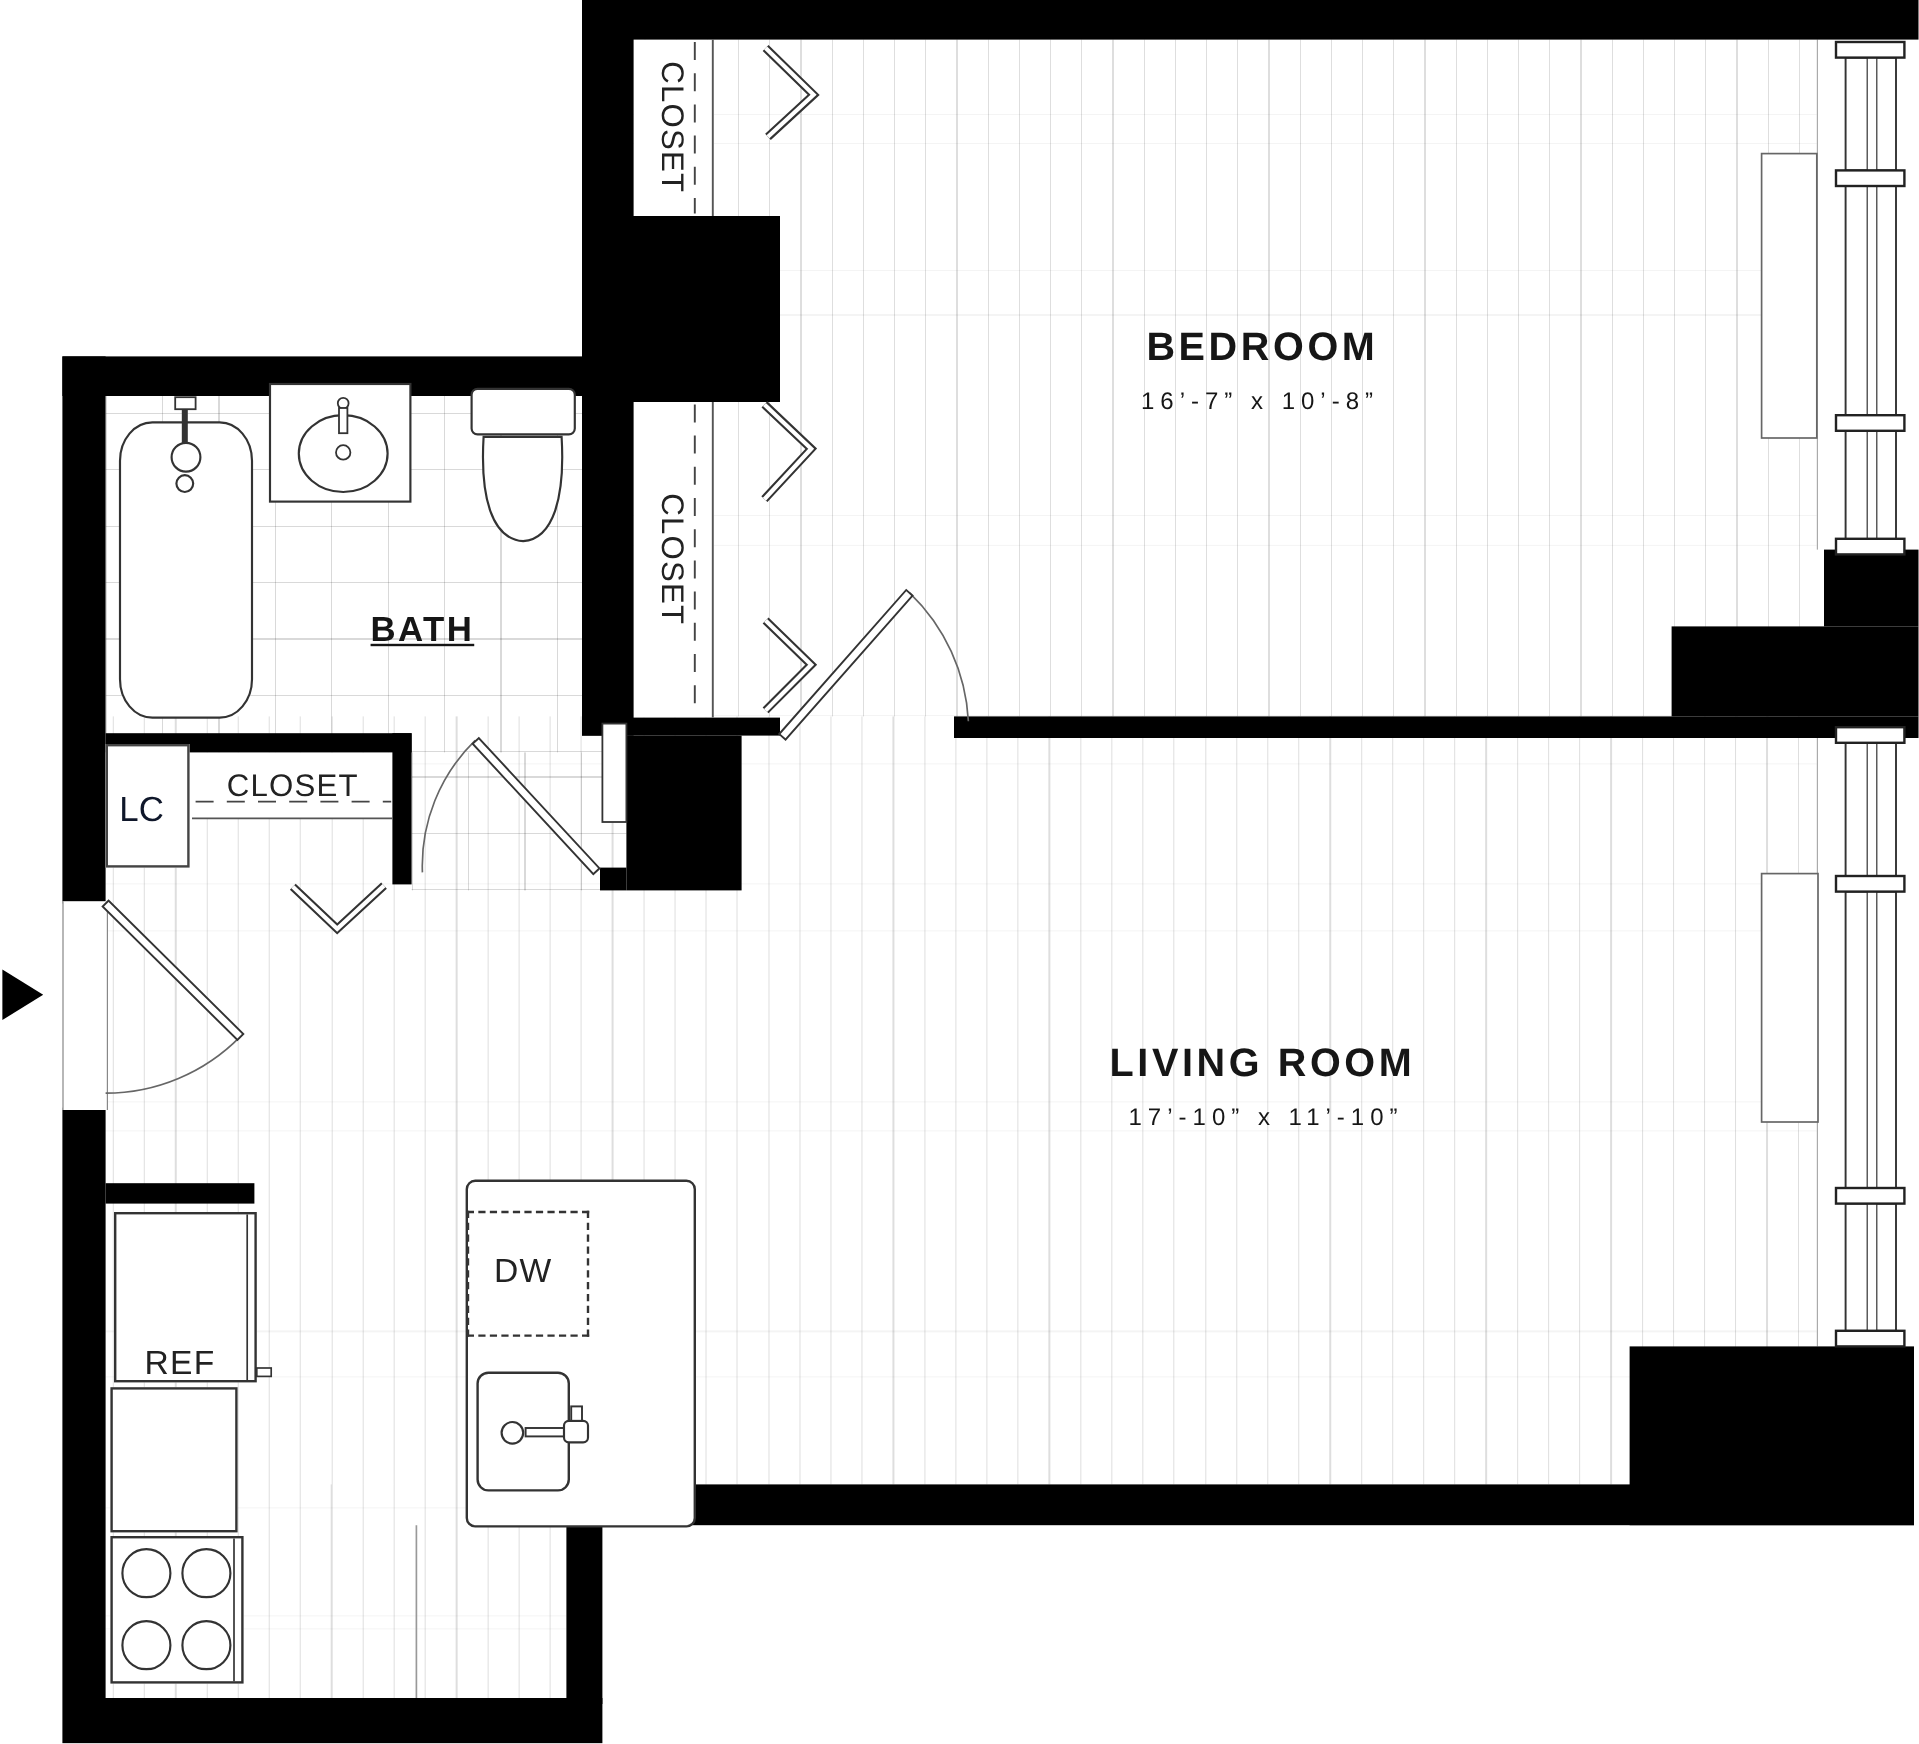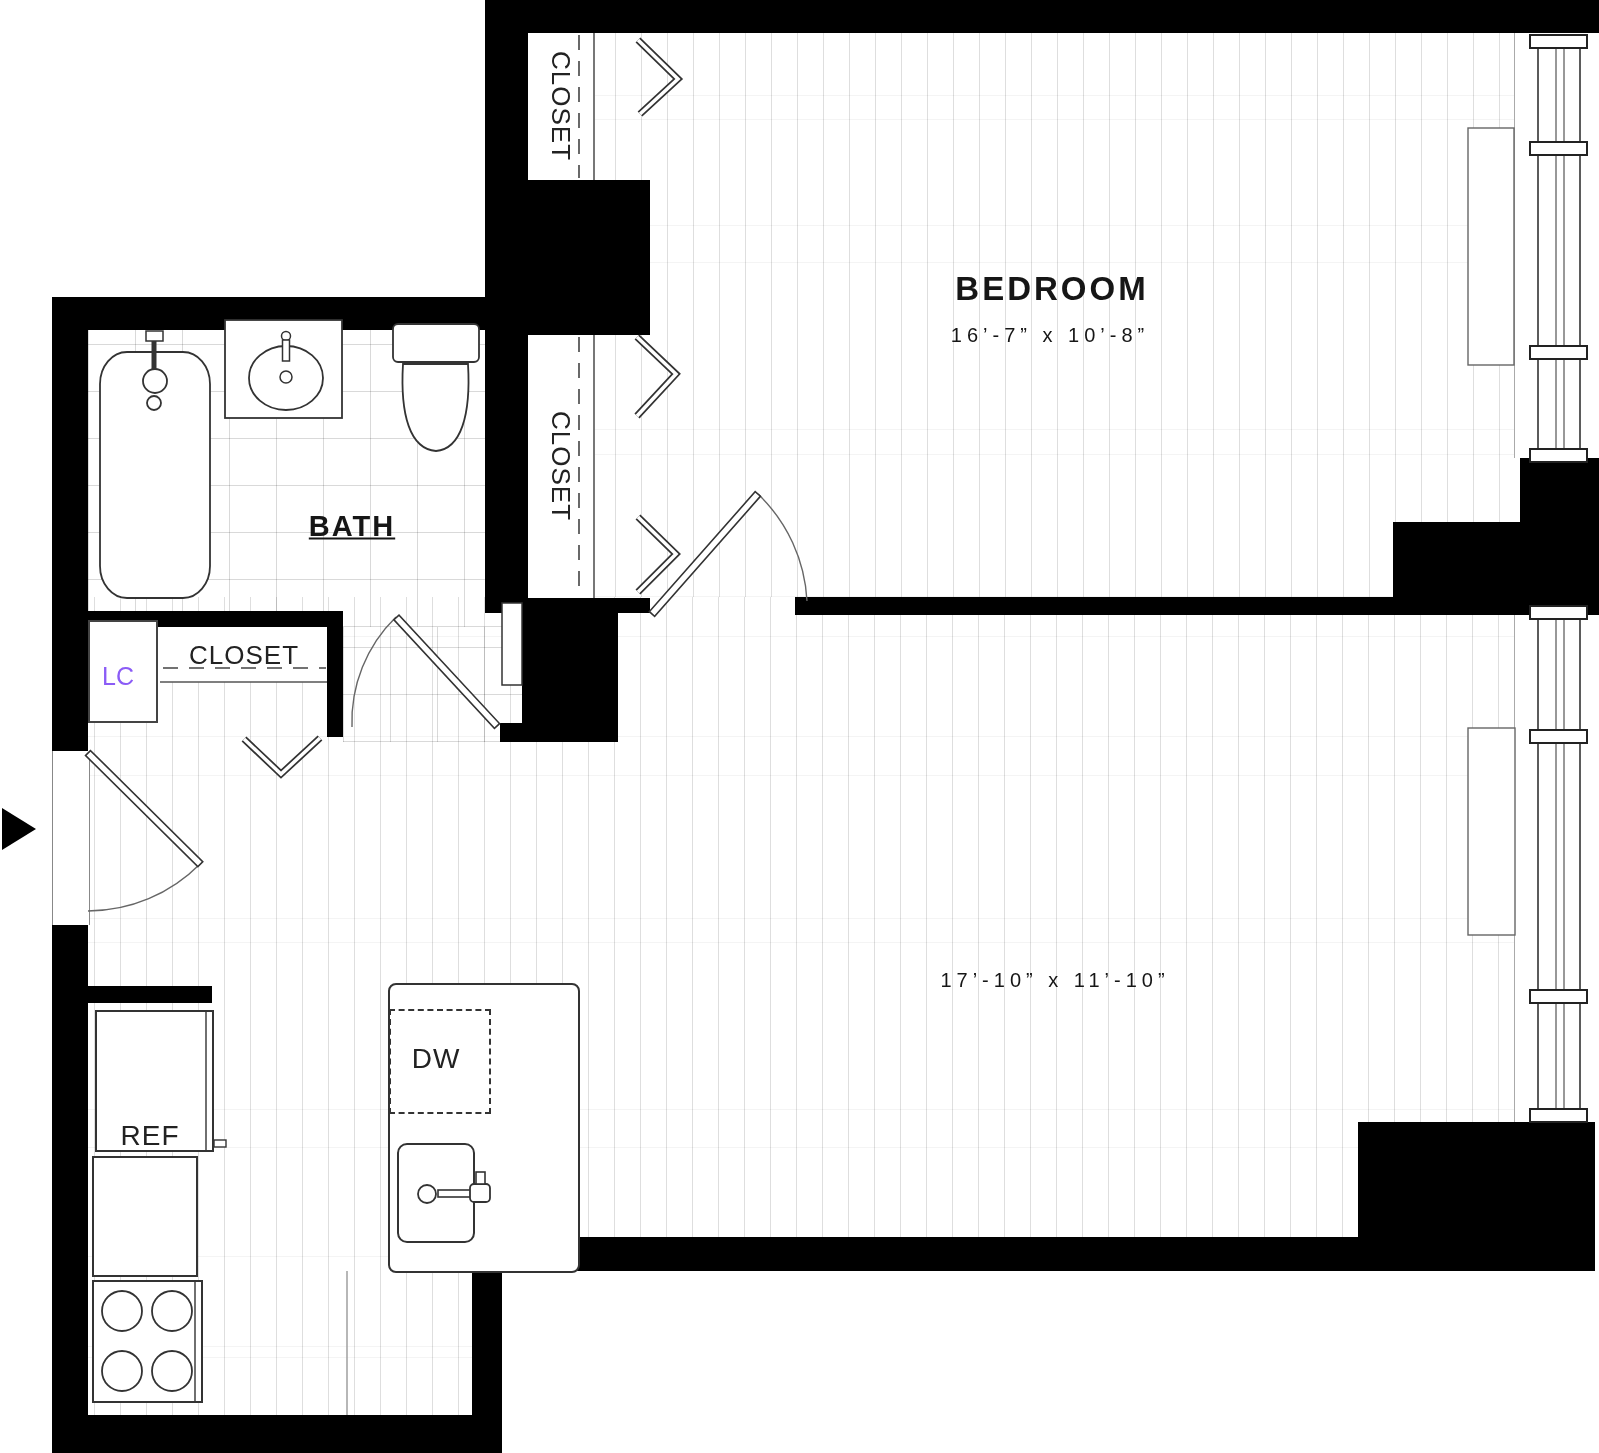--- a/index.html
+++ b/index.html
@@ -19,21 +19,21 @@
   .box{position:absolute;background:#fff;z-index:3;}
   svg.overlay{position:absolute;left:0;top:0;z-index:4;pointer-events:none;}
   .label{position:absolute;z-index:5;white-space:nowrap;color:#161616;
          transform:translate(-50%,-50%);}
   .label.vert{transform:translate(-50%,-50%) rotate(90deg);}
   .room-name{font-size:33px;font-weight:700;letter-spacing:3px;}
   .room-dims{font-size:20px;font-weight:400;letter-spacing:5px;}
   .bath-name{font-size:29px;font-weight:700;letter-spacing:2px;}
   .closet-label{font-size:26px;font-weight:400;letter-spacing:1px;color:#222;}
   .appl-label{font-size:28px;font-weight:400;letter-spacing:1px;color:#222;}
-  .lc-label{font-size:25px;font-weight:400;color:#8b5cf6;}
+  .lc-label{font-size:29px;font-weight:400;color:#0f172a;}
 </style>
 </head>
 <body>
 
 <div class="plan">
 
   <div class="floor planks" style="left:485px;top:33px;width:1029px;height:564px;"></div>
   <div class="floor planks" style="left:88px;top:597px;width:1426px;height:640px;background-position:0 40px,0 140px,6px 0;"></div>
   <div class="floor planks" style="left:88px;top:1237px;width:384px;height:178px;background-position:0 110px,0 20px,6px 0;"></div>
   <div class="floor whitefloor" style="left:1514px;top:33px;width:85px;height:425px;border-left:1px solid #aaa;"></div>
@@ -168,21 +168,22 @@
       <circle cx="427" cy="1194" r="9" fill="#fff" stroke="#333" stroke-width="1.8"></circle>
       <rect x="438" y="1190" width="38" height="7" fill="#fff" stroke="#333" stroke-width="1.6"></rect>
       <rect x="470" y="1184" width="20" height="18" rx="4" fill="#fff" stroke="#333" stroke-width="1.8"></rect>
       <rect x="476" y="1172" width="9" height="12" fill="#fff" stroke="#333" stroke-width="1.6"></rect>
     </g>
   </svg>
 
   <div class="label room-name" style="left:1052px;top:289px;text-align:right;">BEDROOM</div>
   <div class="label room-dims" style="left:1050px;top:335px;">16’-7” x 10’-8”</div>
 
-  <div class="label room-dims" style="left:1055px;top:932px;margin-top:48px;">17’-10” x 11’-10”</div>
+  <div class="label room-name" style="left:1052px;top:886px;">LIVING ROOM</div>
+  <div class="label room-dims" style="left:1055px;top:932px;">17’-10” x 11’-10”</div>
 
   <div class="label bath-name" style="left:352px;top:526px;text-decoration:underline;">BATH</div>
 
   <div class="label vert closet-label" style="left:560px;top:106px;">CLOSET</div>
   <div class="label vert closet-label" style="left:560px;top:466px;">CLOSET</div>
   <div class="label closet-label" style="left:244px;top:655px;">CLOSET</div>
   <div class="label lc-label" style="left:118px;top:676px;">LC</div>
 
   <div class="label appl-label" style="left:150px;top:1136px;">REF</div>
   <div class="label appl-label" style="left:436px;top:1059px;">DW</div>

